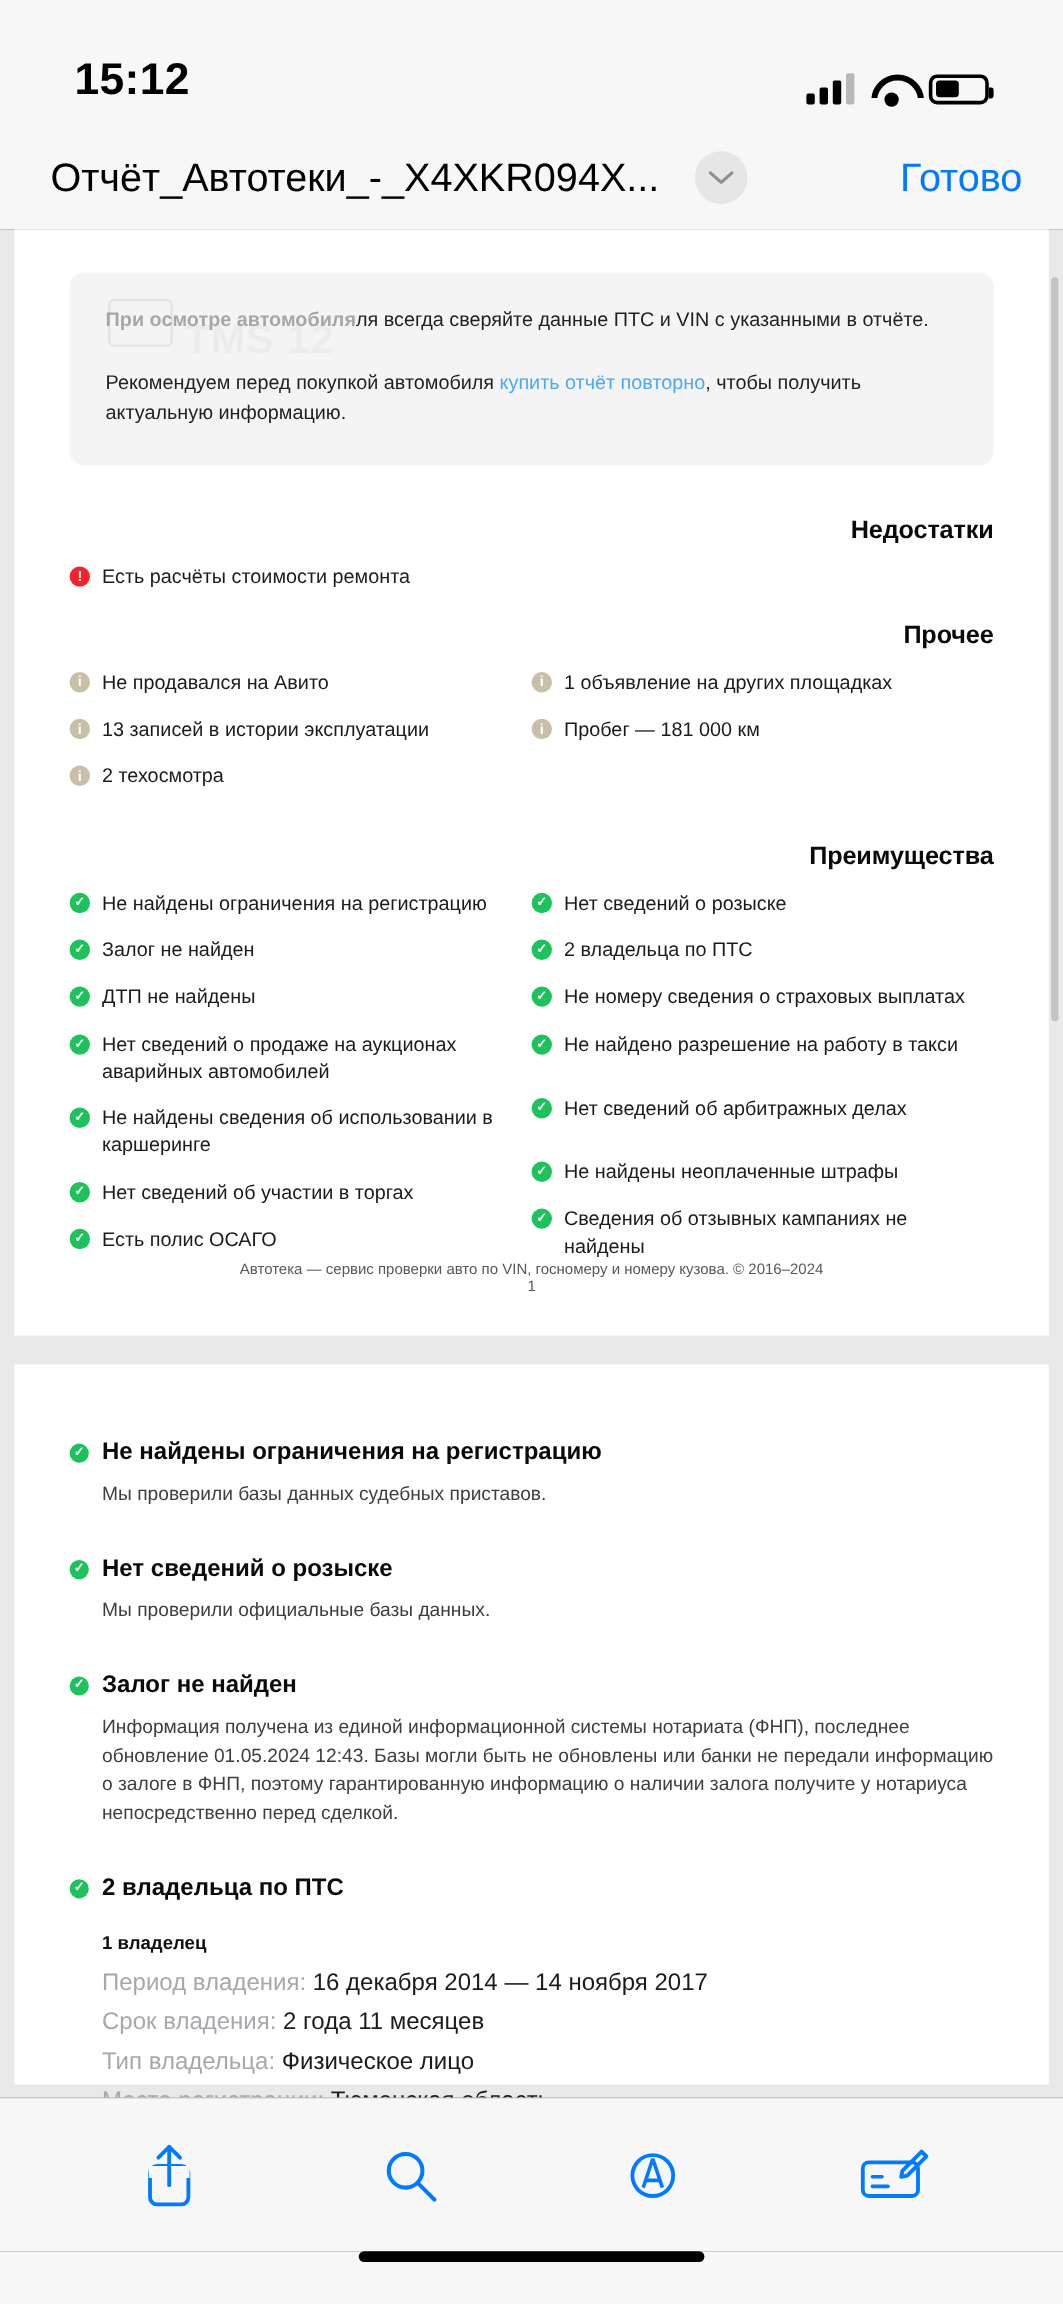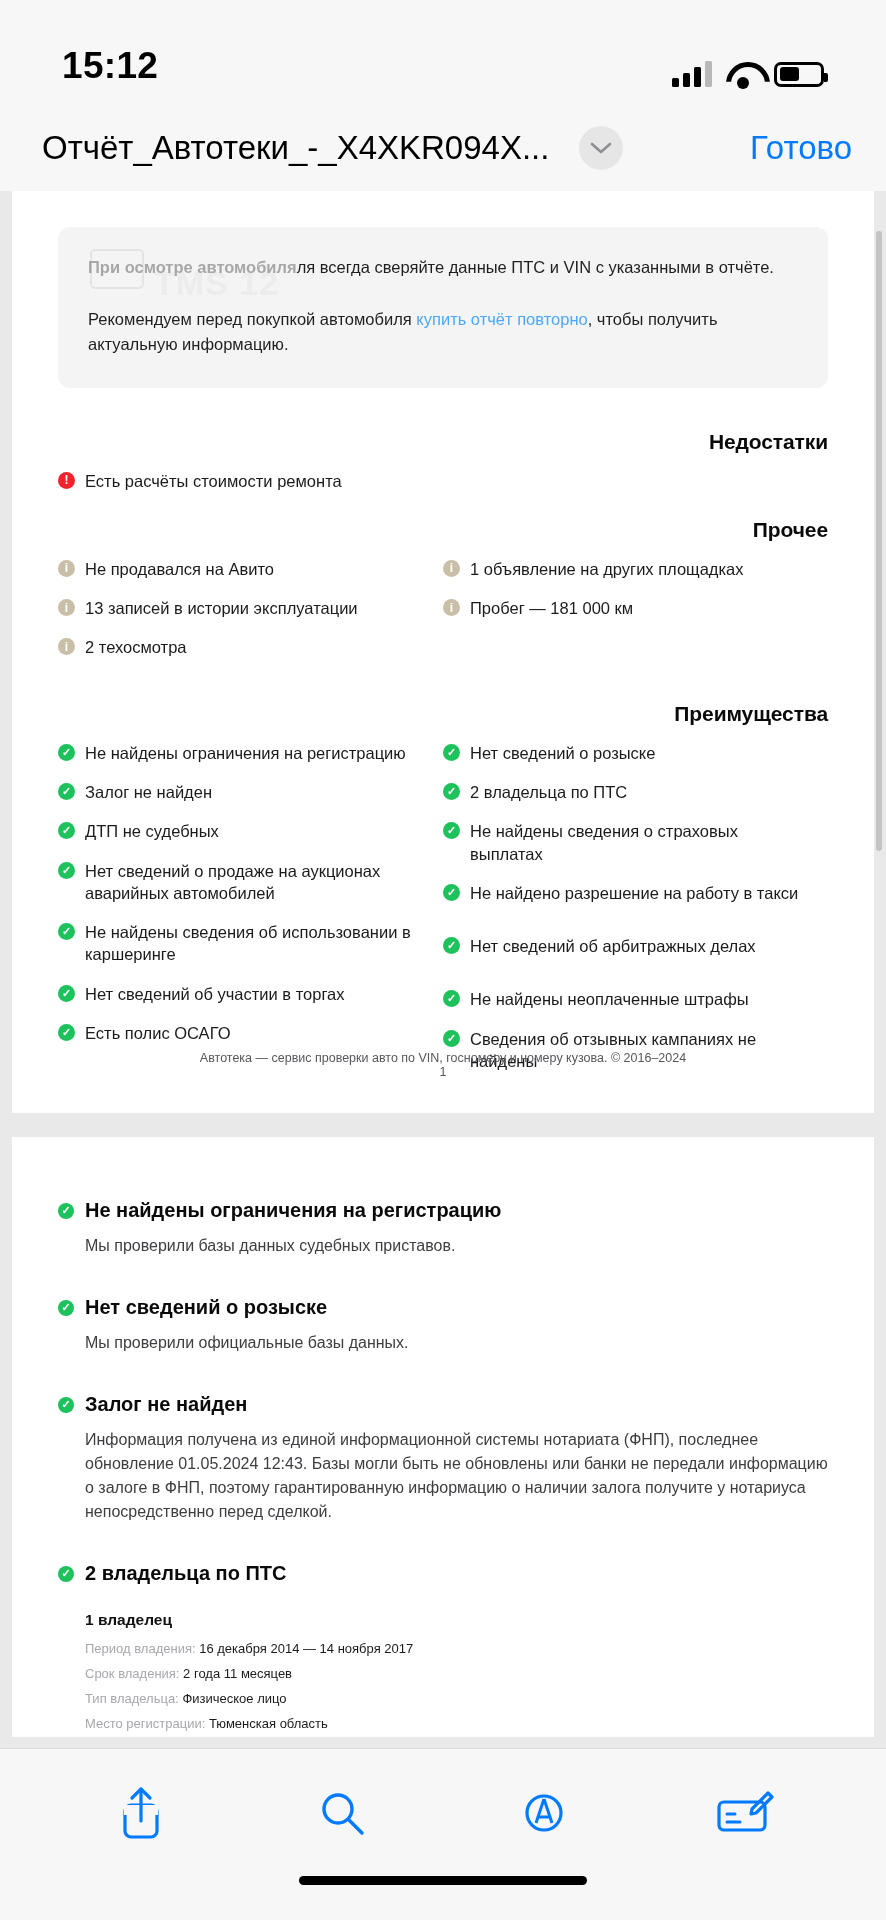--- a/index.html
+++ b/index.html
@@ -160,21 +160,21 @@
     font-size: 20px; font-weight: 700; color: #0a0a0a;
     margin-bottom: 12px;
   }
   .blk-head .dot { width: 16px; height: 16px; flex: 0 0 16px; }
   .blk-desc {
     font-size: 16px; color: #3d3d42; line-height: 1.5;
     padding-left: 27px;
   }
   .owner { padding-left: 27px; margin-top: 26px; }
   .owner-t { font-size: 15.5px; font-weight: 700; color: #111; margin-bottom: 12px; margin-top: 16px; }
-  .owner-r { font-size: 13px; margin-bottom: 10px; color: #1b1b1b; }
+  .owner-r { font-size: 20px; margin-bottom: 10px; color: #1b1b1b; }
   .owner-r .k { color: #a7a7ad; }
 
   
   .toolbar {
     height: 128px; flex: 0 0 128px;
     background: #f7f7f7;
     display: flex; align-items: center; justify-content: space-around;
     padding: 0 40px;
     border-top: 1px solid #dcdcdc;
   }
@@ -308,21 +308,21 @@
                 </span>
               </span>
             <span>Залог не найден</span>
           </div>
           <div class="item">
             <span class="ico">
                 <span class="dot green">
                   <span>✓</span>
                 </span>
               </span>
-            <span>ДТП не судебных</span>
+            <span>ДТП не найдены</span>
           </div>
           <div class="item">
             <span class="ico">
                 <span class="dot green">
                   <span>✓</span>
                 </span>
               </span>
             <span>Нет сведений о продаже на аукционах аварийных автомобилей</span>
           </div>
           <div class="item">
@@ -366,21 +366,21 @@
                 </span>
               </span>
             <span>2 владельца по ПТС</span>
           </div>
           <div class="item">
             <span class="ico">
                 <span class="dot green">
                   <span>✓</span>
                 </span>
               </span>
-            <span>Не найдены сведения о страховых выплатах</span>
+            <span>Не номеру сведения о страховых выплатах</span>
           </div>
           <div class="item">
             <span class="ico">
                 <span class="dot green">
                   <span>✓</span>
                 </span>
               </span>
             <span>Не найдено разрешение на работу в такси</span>
           </div>
           <div class="item" style="margin-top:31px">

